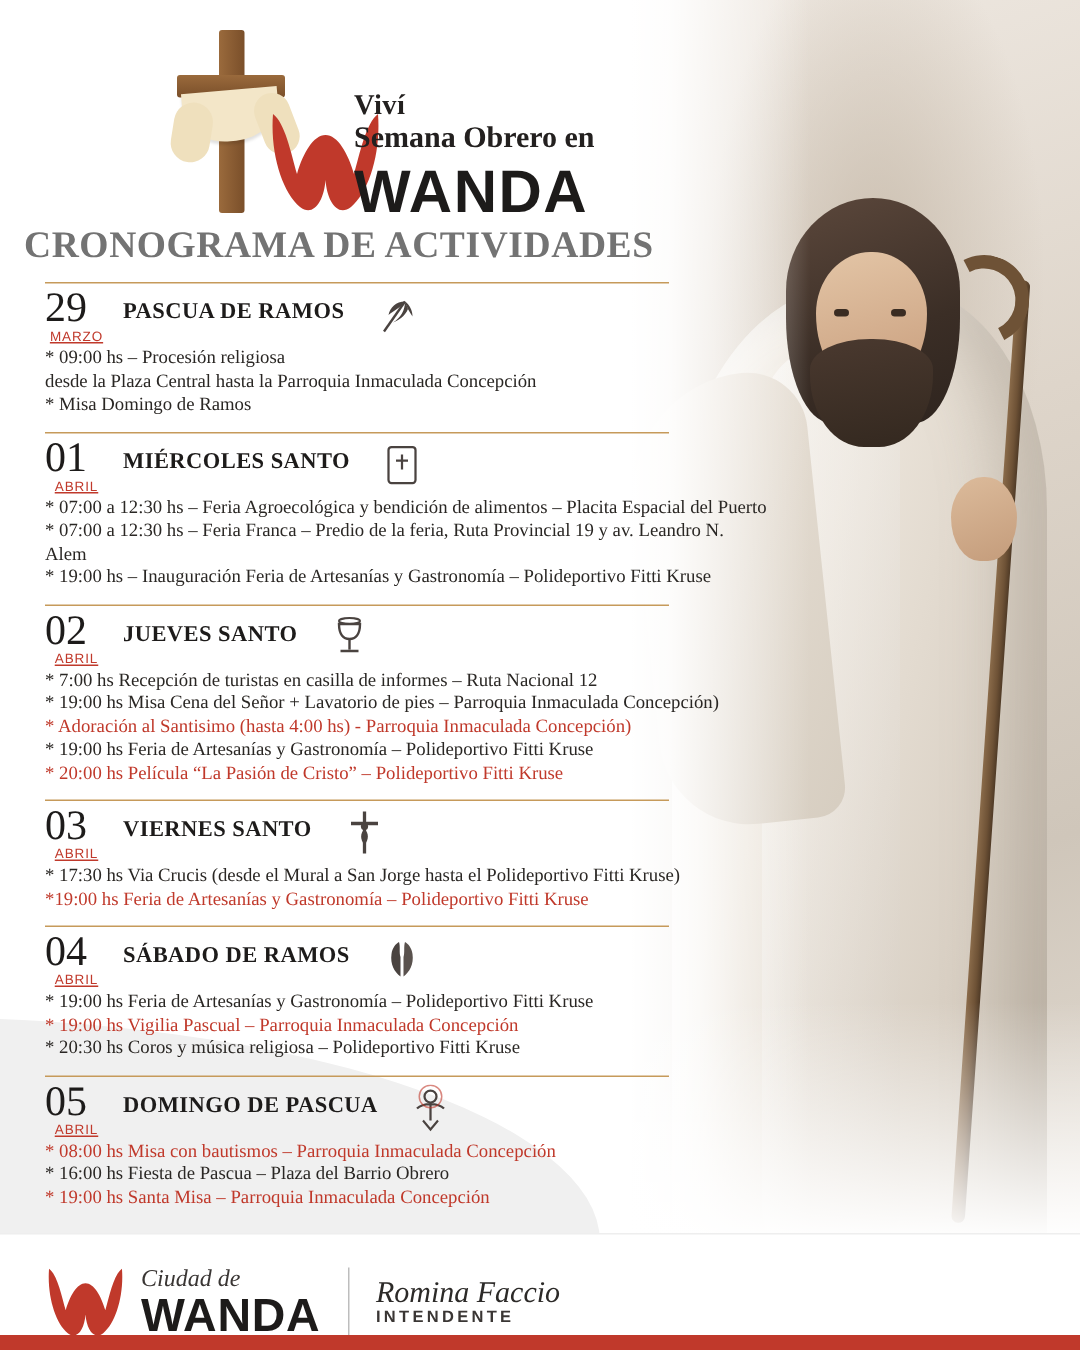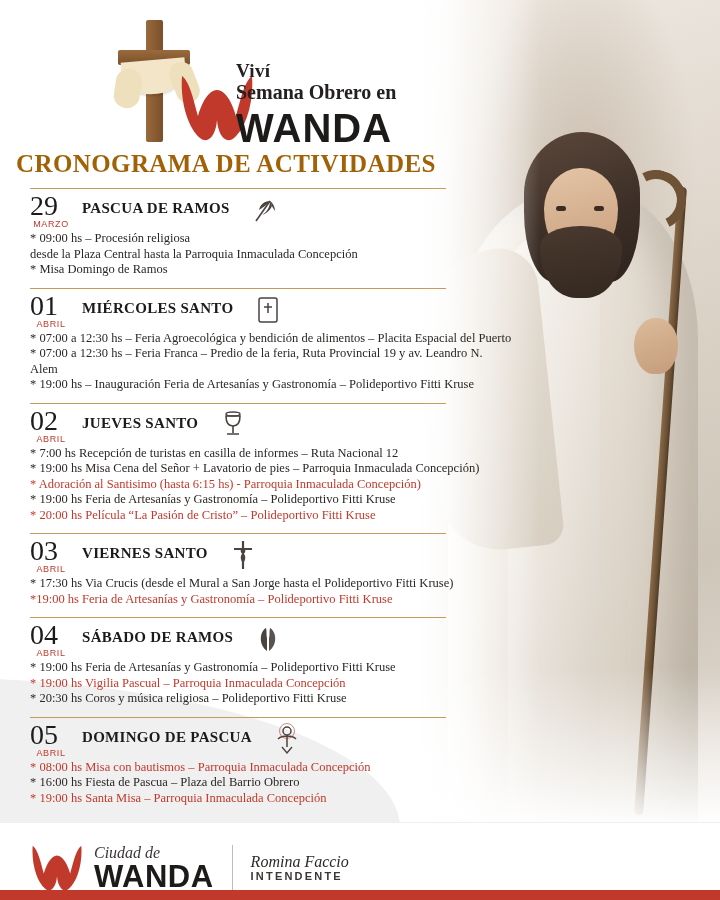--- a/index.html
+++ b/index.html
@@ -179,21 +179,21 @@
   .title-wanda {
     font-family: "Liberation Sans", sans-serif;
     font-weight: 700; font-size: 40px; color: #1d1b1a;
     letter-spacing: 1px; line-height: 44px; margin-top: 2px;
   }
 
   
   .section-title {
     position: absolute; left: 16px; top: 150px;
     font-family: "Liberation Serif", serif;
-    font-weight: 700; font-size: 25px; color: #a16207;
+    font-weight: 700; font-size: 25px; color: #737373;
     letter-spacing: .4px;
     z-index: 12;
   }
 
   
   .schedule {
     position: absolute; left: 16px; top: 184px;
     width: 496px;
     z-index: 12;
   }
@@ -207,21 +207,21 @@
     padding: 3px 0 0 14px;
   }
   .daynum {
     font-family: "Liberation Serif", serif;
     font-size: 28px; color: #1d1b1a; line-height: 28px;
     font-weight: 400; width: 42px; 
   }
   .month {
     font-family: "Liberation Sans", sans-serif;
     font-size: 9px; color: #c0392b; letter-spacing: .6px;
-    text-align: center; width: 42px; margin-top: -1px;
+    text-align: center; width: 42px; margin-top: -1px; text-decoration: underline;
   }
   .dayname {
     font-family: "Liberation Serif", serif;
     font-weight: 700; font-size: 15px; color: #1d1b1a;
     letter-spacing: .3px; padding-top: 8px;
   }
   .day-icon {
     margin-left: 8px; margin-top: 1px;
     width: 34px; height: 34px;
     display:flex; align-items:center; justify-content:center;
@@ -253,21 +253,21 @@
     font-size: 16px; color: #3a3634;
   }
   .f-wanda {
     font-family: "Liberation Sans", sans-serif; font-weight: 700;
     font-size: 31px; color: #1d1b1a; letter-spacing: .5px;
   }
   .f-divider { width: 1px; height: 46px; background: #bdbdbd; }
   .f-person { line-height: 1.05; text-align: left; }
   .f-name {
     font-family: "Liberation Serif", serif; font-style: italic;
-    font-size: 16px; color: #2c2a28;
+    font-size: 20px; color: #2c2a28;
   }
   .f-role {
     font-family: "Liberation Sans", sans-serif; font-weight: 700;
     font-size: 11px; color: #3a3634; letter-spacing: 2.2px;
   }
   .bottom-bar {
     position:absolute; left:0; bottom:0; width:720px; height:10px;
     background:#c0392b; z-index: 15;
   }
 </style>
@@ -373,21 +373,21 @@
             <svg width="28" height="30" viewBox="0 0 28 30">
               <path d="M7 6 h14 c0 7 -3 10 -7 10 s-7 -3 -7 -10 Z" fill="none" stroke="#4a4340" stroke-width="1.6"></path>
               <path d="M14 16 v7 M8 24 h12" stroke="#4a4340" stroke-width="1.6"></path>
               <ellipse cx="14" cy="4" rx="7" ry="2" fill="none" stroke="#4a4340" stroke-width="1.4"></ellipse>
             </svg>
           </div>
         </div>
         <div class="events">
           <div class="event">* 7:00 hs Recepción de turistas en casilla de informes – Ruta Nacional 12</div>
           <div class="event">* 19:00 hs Misa Cena del Señor + Lavatorio de pies – Parroquia Inmaculada Concepción)</div>
-          <div class="event red">* Adoración al Santisimo (hasta 6:15 hs) - Parroquia Inmaculada Concepción)</div>
+          <div class="event red">* Adoración al Santisimo (hasta 4:00 hs) - Parroquia Inmaculada Concepción)</div>
           <div class="event">* 19:00 hs Feria de Artesanías y Gastronomía – Polideportivo Fitti Kruse</div>
           <div class="event red">* 20:00 hs Película “La Pasión de Cristo” – Polideportivo Fitti Kruse</div>
         </div>
       </div>
       <div class="day">
         <div class="rule"></div>
         <div class="day-head">
           <div>
             <div class="daynum">03</div>
             <div class="month">ABRIL</div>

